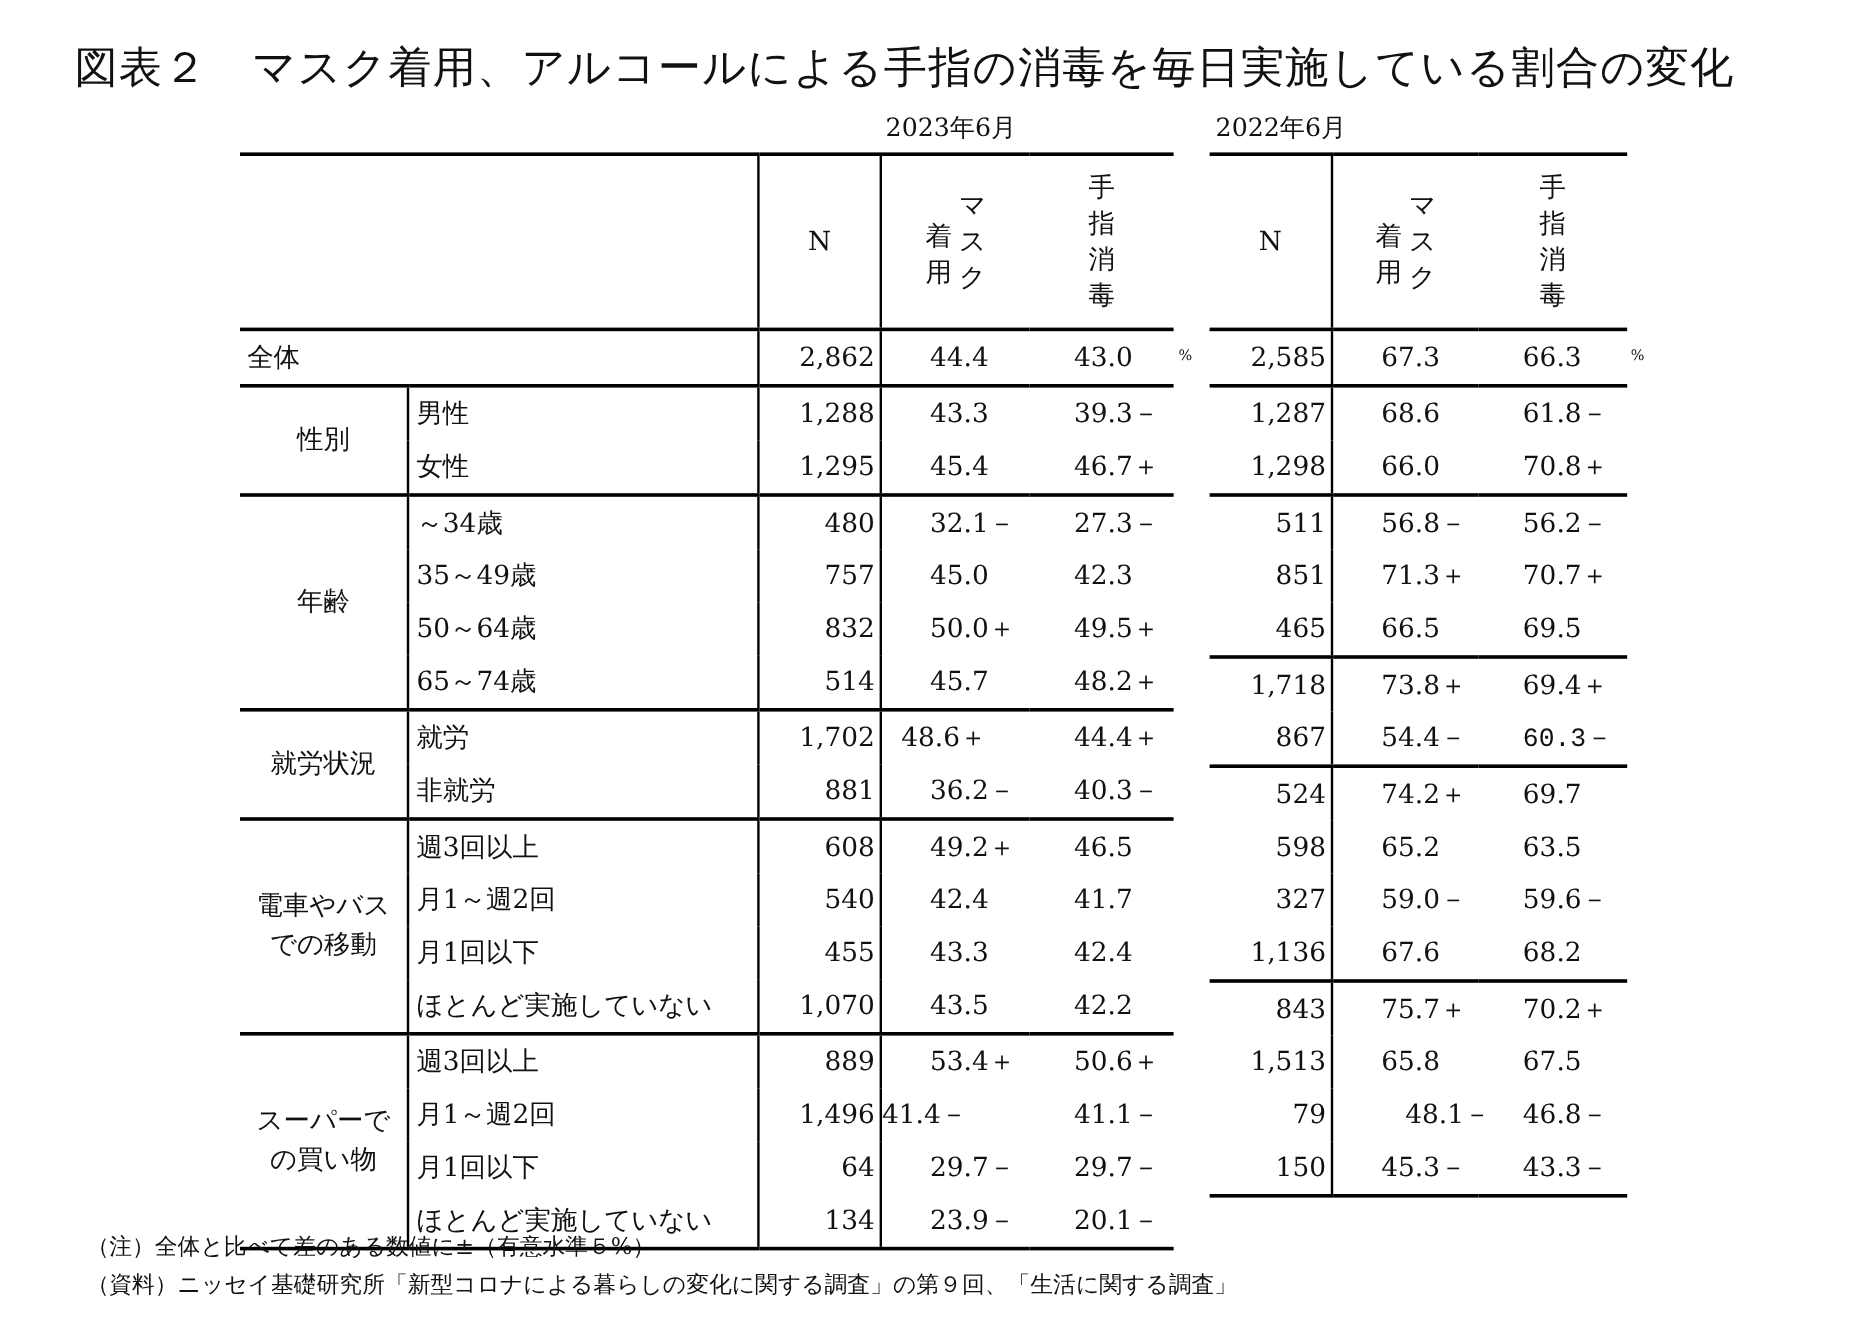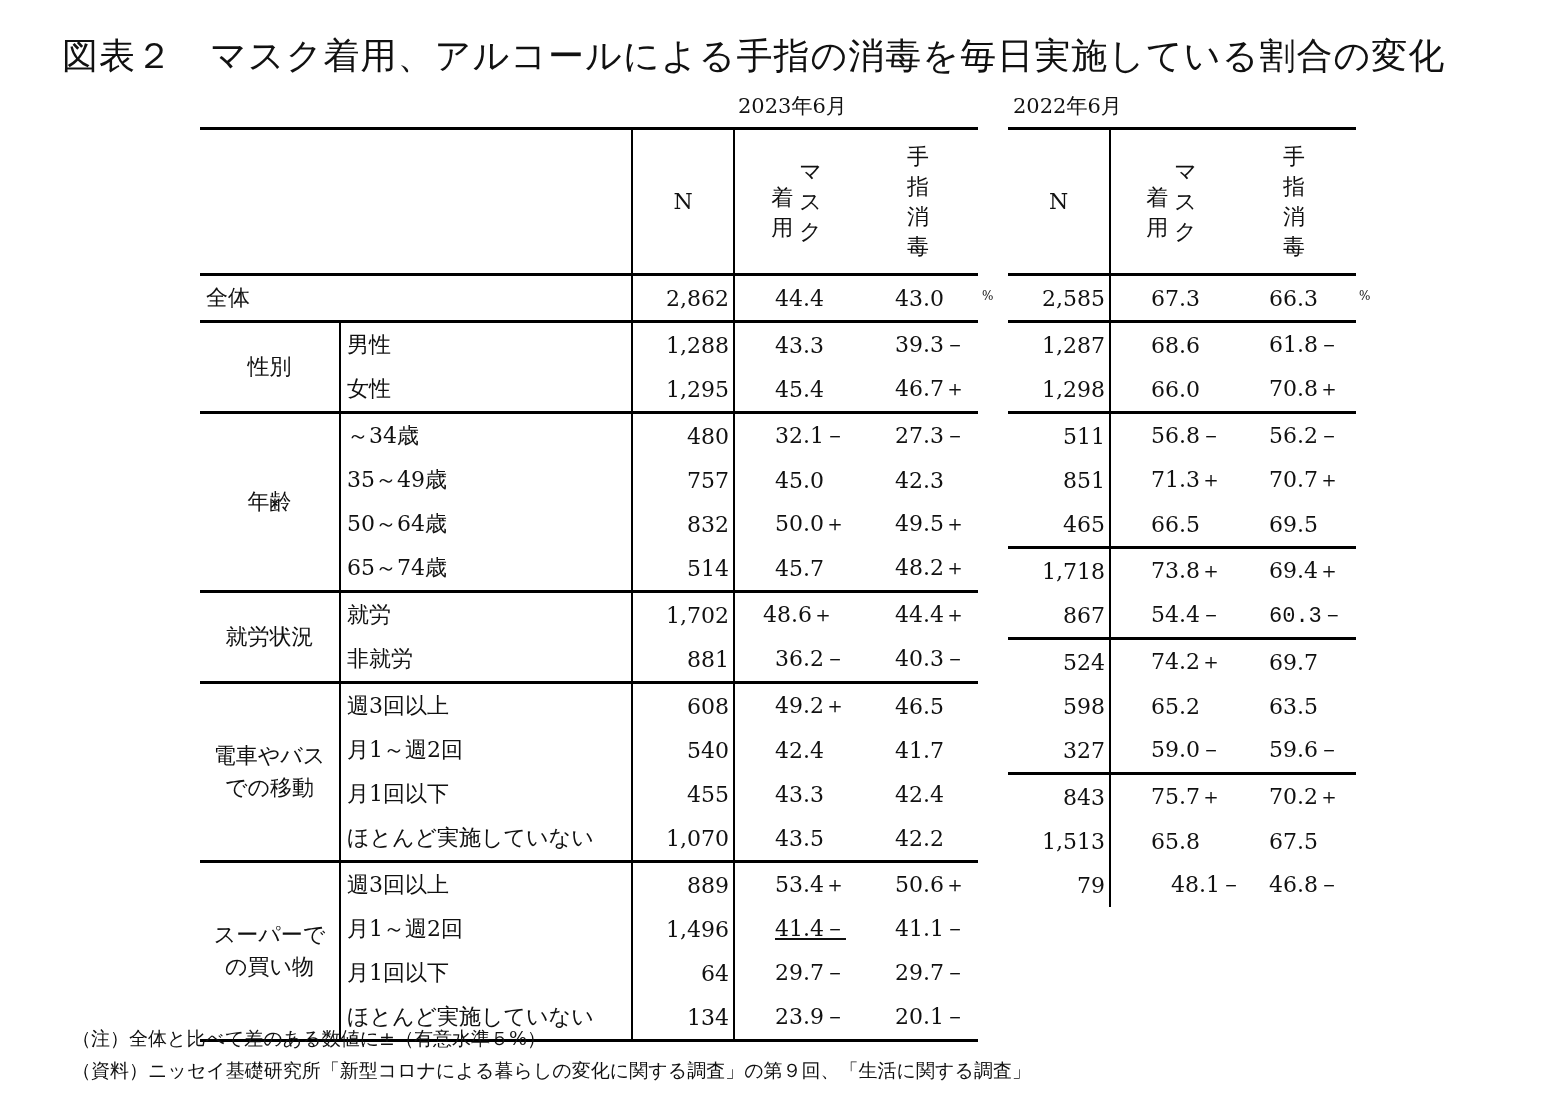--- a/index.html
+++ b/index.html
@@ -112,21 +112,21 @@
         <td class="num bl"><span>514</span></td>
         <td class="valsig bl" style="padding-left: 40px;"><span>45.7</span></td>
         <td class="valsig" style="padding-left: 37px;"><span>48.2＋</span></td>
       </tr>
       <tr>
         <td rowspan="2" class="grp bt">
           <div>就労状況</div>
         </td>
         <td class="sub bl bt"><span>就労</span></td>
         <td class="num bt bl"><span>1,702</span></td>
-        <td class="valsig bl bt" style="padding-left: 28px;"><span>48.6＋</span></td>
+        <td class="valsig bl bt" style="padding-left: 16px;"><span>48.6＋</span></td>
         <td class="valsig bt" style="padding-left: 37px;"><span>44.4＋</span></td>
       </tr>
       <tr>
         <td class="sub bl"><span>非就労</span></td>
         <td class="num bl"><span>881</span></td>
         <td class="valsig bl" style="padding-left: 40px;"><span>36.2－</span></td>
         <td class="valsig" style="padding-left: 37px;"><span>40.3－</span></td>
       </tr>
       <tr>
         <td rowspan="4" class="grp bt">
@@ -162,21 +162,21 @@
           <div>の買い物</div>
         </td>
         <td class="sub bl bt"><span>週3回以上</span></td>
         <td class="num bt bl"><span>889</span></td>
         <td class="valsig bl bt" style="padding-left: 40px;"><span>53.4＋</span></td>
         <td class="valsig bt" style="padding-left: 37px;"><span>50.6＋</span></td>
       </tr>
       <tr>
         <td class="sub bl"><span>月1～週2回</span></td>
         <td class="num bl"><span>1,496</span></td>
-        <td class="valsig bl" style="padding-left: 40px; text-decoration: underline;"><span>41.4－</span></td>
+        <td class="valsig bl" style=""><span>41.4－</span></td>
         <td class="valsig" style="padding-left: 37px;"><span>41.1－</span></td>
       </tr>
       <tr>
         <td class="sub bl"><span>月1回以下</span></td>
         <td class="num bl"><span>64</span></td>
         <td class="valsig bl" style="padding-left: 40px;"><span>29.7－</span></td>
         <td class="valsig" style="padding-left: 37px;"><span>29.7－</span></td>
       </tr>
       <tr>
         <td class="sub bl bb"><span>ほとんど実施していない</span></td>
@@ -265,34 +265,44 @@
         <td class="num"><span>598</span></td>
         <td class="valsig bl" style="padding-left: 40px;"><span>65.2</span></td>
         <td class="valsig" style="padding-left: 37px;"><span>63.5</span></td>
       </tr>
       <tr>
         <td class="num"><span>327</span></td>
         <td class="valsig bl" style="padding-left: 40px;"><span>59.0－</span></td>
         <td class="valsig" style="padding-left: 37px;"><span>59.6－</span></td>
       </tr>
       <tr>
+        <td class="num"><span>1,136</span></td>
+        <td class="valsig bl" style="padding-left: 40px;"><span>67.6</span></td>
+        <td class="valsig" style="padding-left: 37px;"><span>68.2</span></td>
+      </tr>
+      <tr>
         <td class="num bt"><span>843</span></td>
         <td class="valsig bl bt" style="padding-left: 40px;"><span>75.7＋</span></td>
         <td class="valsig bt" style="padding-left: 37px;"><span>70.2＋</span></td>
       </tr>
       <tr>
         <td class="num"><span>1,513</span></td>
         <td class="valsig bl" style="padding-left: 40px;"><span>65.8</span></td>
         <td class="valsig" style="padding-left: 37px;"><span>67.5</span></td>
       </tr>
       <tr>
         <td class="num"><span>79</span></td>
         <td class="valsig bl" style="padding-left: 60px;"><span>48.1－</span></td>
         <td class="valsig" style="padding-left: 37px;"><span>46.8－</span></td>
       </tr>
+      <tr>
+        <td class="num bb"><span>150</span></td>
+        <td class="valsig bl bb" style="padding-left: 40px;"><span>45.3－</span></td>
+        <td class="valsig bb" style="padding-left: 37px;"><span>43.3－</span></td>
+      </tr>
     </tbody>
 </table>
 
 <div class="pct" style="left:982px; top:289px;">%</div>
 <div class="pct" style="left:1359px; top:289px;">%</div>
 
 <div class="note" style="top:1026px;">（注）全体と比べて差のある数値に±（有意水準５%）</div>
 <div class="note" style="top:1058px;">（資料）ニッセイ基礎研究所「新型コロナによる暮らしの変化に関する調査」の第９回、「生活に関する調査」</div>
 
 </body></html>

